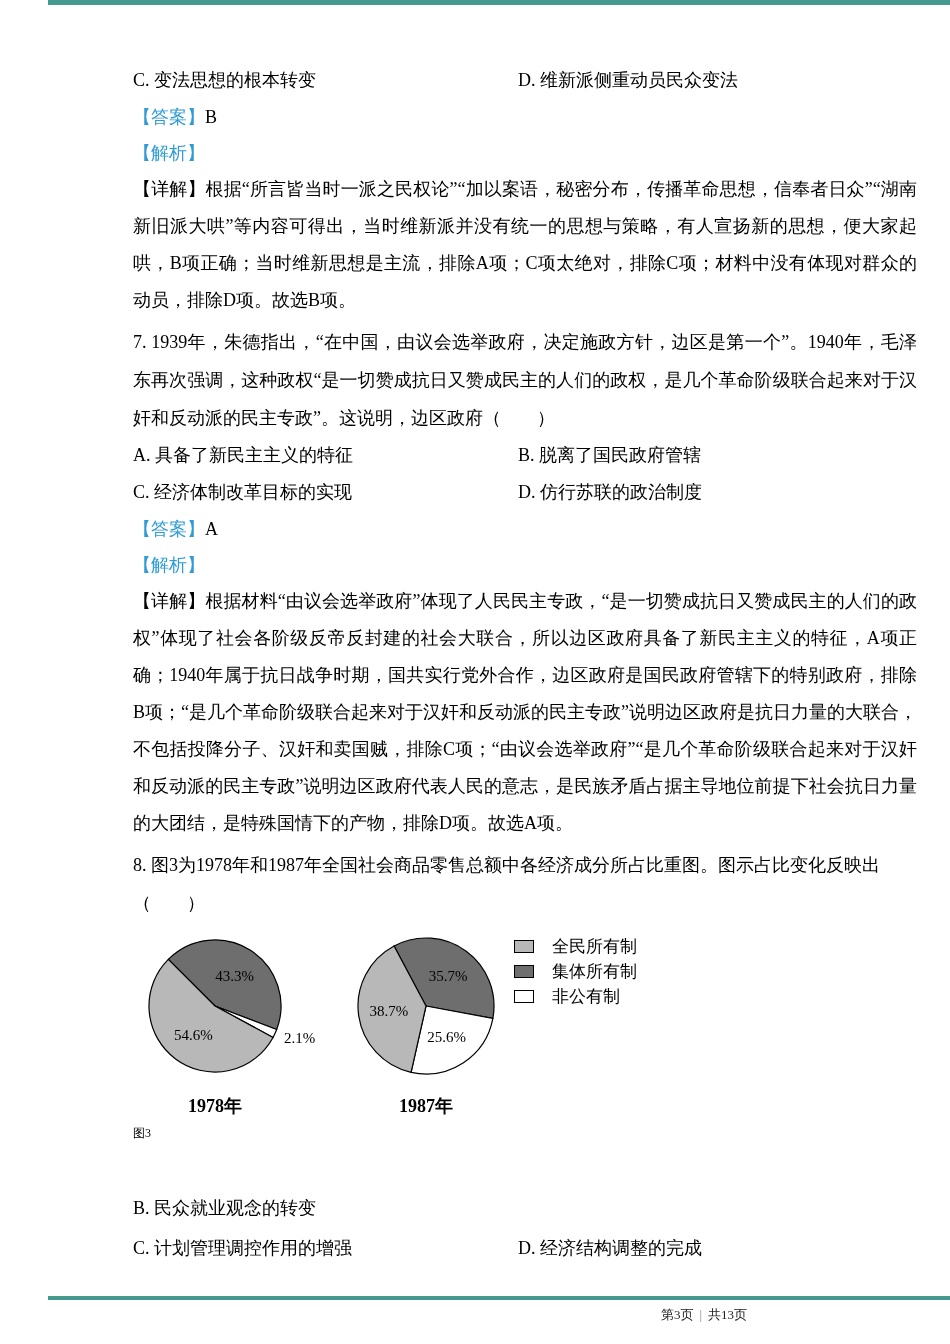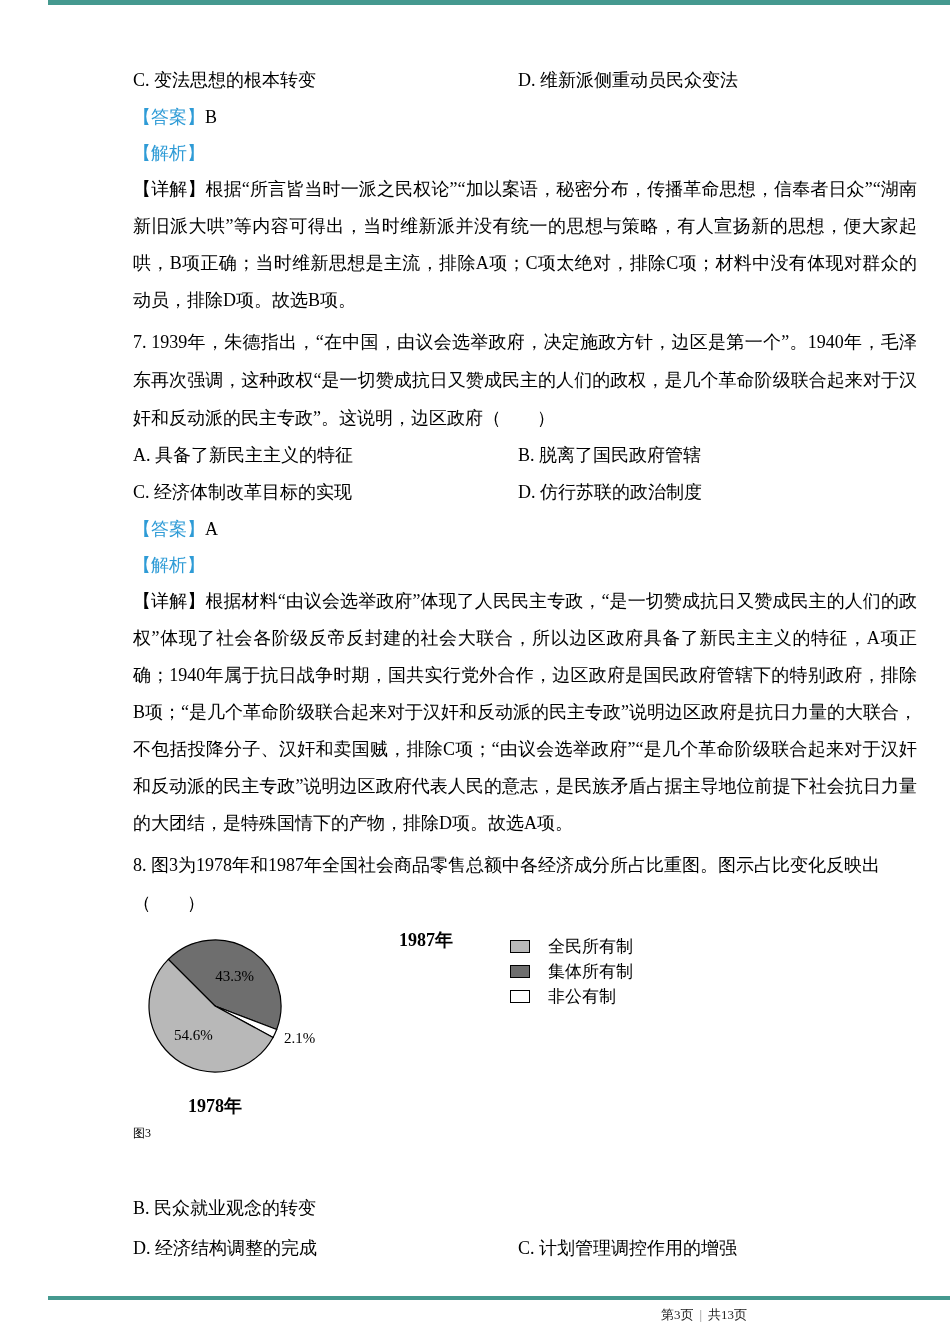--- a/index.html
+++ b/index.html
@@ -99,20 +99,28 @@
                 <path d="M 82 78 L 143.67 101.52 A 66 66 0 0 1 140.03 109.43 Z" fill="#ffffff" stroke="#000" stroke-width="1.2"></path>
                 <path d="M 82 78 L 140.03 109.43 A 66 66 0 1 1 35.33 31.33 Z" fill="#b8b8b8" stroke="#000" stroke-width="1.2"></path>
                 <text x="101.7" y="52.5" text-anchor="middle" font-size="15">43.3%</text>
                 <text x="151.1" y="114.7" text-anchor="start" font-size="15">2.1%</text>
                 <text x="60.3" y="112.1" text-anchor="middle" font-size="15">54.6%</text>
               </svg></div>
           <div class="pie-caption p0">1978年</div>
         </div>
 
         <div class="pie-block">
+          <div><svg width="160" height="162">
+                <path d="M 78 78 L 46.08 17.96 A 68 68 0 0 1 144.86 90.42 Z" fill="#6e6e6e" stroke="#000" stroke-width="1.2"></path>
+                <path d="M 78 78 L 144.86 90.42 A 68 68 0 0 1 63.07 144.34 Z" fill="#ffffff" stroke="#000" stroke-width="1.2"></path>
+                <path d="M 78 78 L 63.07 144.34 A 68 68 0 0 1 46.08 17.96 Z" fill="#b8b8b8" stroke="#000" stroke-width="1.2"></path>
+                <text x="100.1" y="52.8" text-anchor="middle" font-size="15">35.7%</text>
+                <text x="98.6" y="114.2" text-anchor="middle" font-size="15">25.6%</text>
+                <text x="40.9" y="88.0" text-anchor="middle" font-size="15">38.7%</text>
+              </svg></div>
           <div class="pie-caption p1">1987年</div>
         </div>
 
         <div class="legend">
           <div class="legend-row">
             <span class="swatch" style="background: rgb(184, 184, 184);"></span>
             <span>全民所有制</span>
           </div>
           <div class="legend-row">
             <span class="swatch" style="background: rgb(110, 110, 110);"></span>
@@ -126,22 +134,22 @@
 
       </div>
       <div class="fig-caption">图3</div>
     </div>
 
     <div class="q8-opts">
       <div class="opt-row">
         <span>B. 民众就业观念的转变</span>
       </div>
       <div class="opt-row">
+        <span>C. 计划管理调控作用的增强</span>
         <span>D. 经济结构调整的完成</span>
-        <span>C. 计划管理调控作用的增强</span>
       </div>
     </div>
 
   </div>
 
   <div class="bottom-rule"></div>
 
   <div class="footer">
     <span>第3页</span><span class="sep">|</span><span>共13页</span>
   </div>

